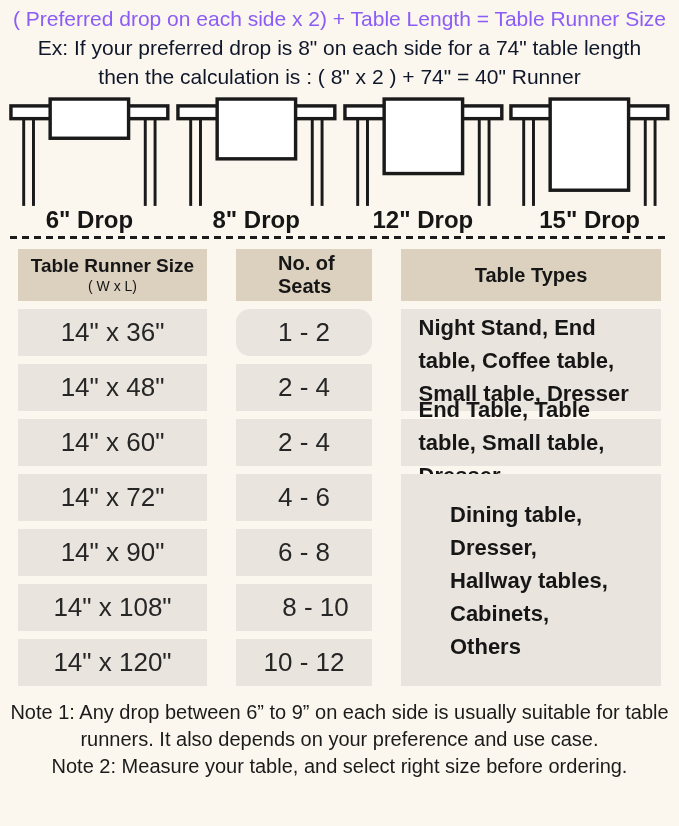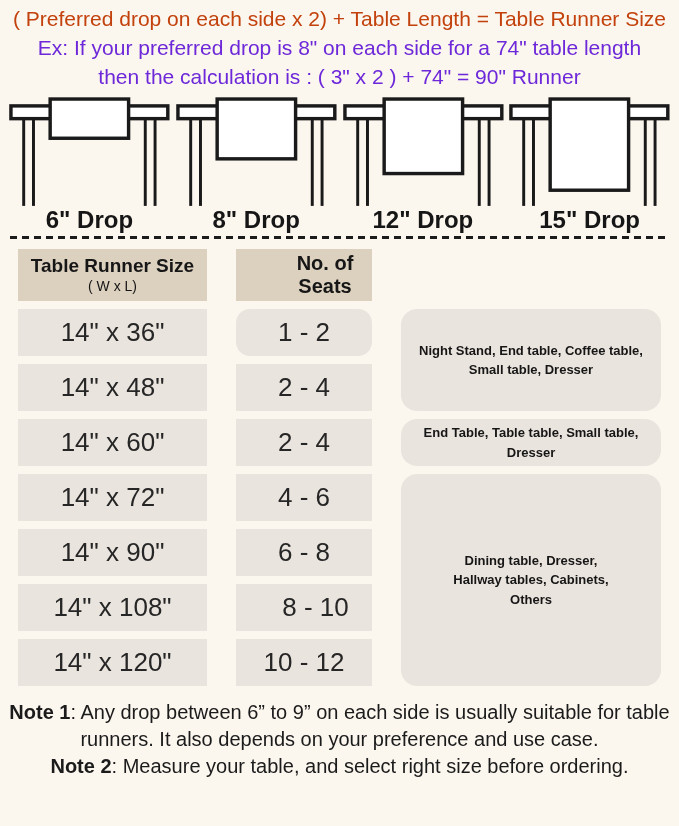--- a/index.html
+++ b/index.html
@@ -14,27 +14,27 @@
     font-size:42px;
     font-weight:bold;
     text-align:center;
     padding-top:3px;
     letter-spacing:-0.5px;
   }
   .formula-line{
     font-size:21px;
     text-align:center;
     margin-top:7px;
-    color:#c2410c;
+    color:#8b5cf6;
   }
   .example-line{
     font-size:21px;
     text-align:center;
     margin-top:5px;
-    color:#6d28d9;
+    color:#0f172a;
   }
   .illustrations{
     display:flex;
     gap:4px;
     padding:7px 8px 0 8px;
   }
   .drop-figure{ flex:1; display:flex; flex-direction:column; min-width:0; }
   .drop-figure svg{ width:100%; height:110px; display:block; }
   .tbl-stroke{ fill:#ffffff; stroke:#1a1a1a; stroke-width:3.5; }
   .tbl-line{ fill:none; stroke:#1a1a1a; stroke-width:3; }
@@ -56,56 +56,55 @@
     grid-template-rows:52px repeat(7, 47px);
     row-gap:8px;
     justify-content:space-between;
     padding:0 18px;
     margin-top:10px;
   }
   .cell{
     display:flex;
     align-items:center;
     justify-content:center;
-    text-align:center;
   }
   .cell.header{
     background:#DCD1BF;
     font-weight:bold;
     font-size:19px;
     grid-row:1;
   }
   .cell.header.col1{ flex-direction:column; line-height:1.2; grid-column:1; }
   .cell.header.col2{ grid-column:2; font-size:20px;padding-left:42px; }
   .cell.header.col3{ grid-column:3; font-size:20px; }
   .h-sub{ font-weight:normal; font-size:14px; }
   .cell.data{ background:#EAE4DE; }
   .size-cell, .seats-cell{ font-size:26px; font-weight:normal; color:#262626; }
-  .types-cell{ font-weight:bold; font-size:13px; line-height:1.5;border-radius:16px; }
+  .types-cell{ font-weight:bold; font-size:22px; line-height:1.5; }
   .types-cell span{ display:block; max-width:225px; }
   .types-cell.tall span{ max-width:162px; }
   .notes{
     margin-top:13px;
     padding:0 5px;
     text-align:center;
     font-size:20px;
     line-height:1.36;
     color:#1b1b1b;
   }
-  .note b{ font-weight:bold; }
+  .note b{ font-weight:normal; }
 </style>
 </head>
 <body>
 
 <div>
 
 
   <p class="formula-line">( Preferred drop on each side x 2) + Table Length = Table Runner Size</p>
   <p class="example-line">Ex: If your preferred drop is 8" on each side for a 74" table length</p>
-  <p class="example-line">then the calculation is : ( 3" x 2 ) + 74" = 90" Runner</p>
+  <p class="example-line">then the calculation is : ( 8" x 2 ) + 74" = 40" Runner</p>
 
   <div class="illustrations" id="illustrations">
       <div class="drop-figure">
         <svg viewBox="0 0 166 112">
           <rect x="3" y="10" width="160" height="13" class="tbl-stroke"></rect>
           <line x1="16" y1="23" x2="16" y2="112" class="tbl-line"></line>
           <line x1="26" y1="23" x2="26" y2="112" class="tbl-line"></line>
           <line x1="140" y1="23" x2="140" y2="112" class="tbl-line"></line>
           <line x1="150" y1="23" x2="150" y2="112" class="tbl-line"></line>
           <rect x="43" y="3" width="80" height="40" class="tbl-stroke"></rect>
@@ -148,20 +147,21 @@
     </div>
 
   <div class="dashed-divider"></div>
 
   <div class="size-grid" id="size-grid">
     <div class="cell header col1">
       <span>Table Runner Size</span>
       <span class="h-sub">( W x L)</span>
     </div>
     <div class="cell header col2">No. of Seats</div>
+    <div class="cell header col3">Table Types</div>
   <div class="cell data size-cell" style="grid-area: 2 / 1;">14" x 36"</div>
       <div class="cell data seats-cell" style="grid-area: 2 / 2; border-radius: 14px;">1 - 2</div>
       <div class="cell data size-cell" style="grid-area: 3 / 1;">14" x 48"</div>
       <div class="cell data seats-cell" style="grid-area: 3 / 2;">2 - 4</div>
       <div class="cell data size-cell" style="grid-area: 4 / 1;">14" x 60"</div>
       <div class="cell data seats-cell" style="grid-area: 4 / 2;">2 - 4</div>
       <div class="cell data size-cell" style="grid-area: 5 / 1;">14" x 72"</div>
       <div class="cell data seats-cell" style="grid-area: 5 / 2;">4 - 6</div>
       <div class="cell data size-cell" style="grid-area: 6 / 1;">14" x 90"</div>
       <div class="cell data seats-cell" style="grid-area: 6 / 2;">6 - 8</div>

